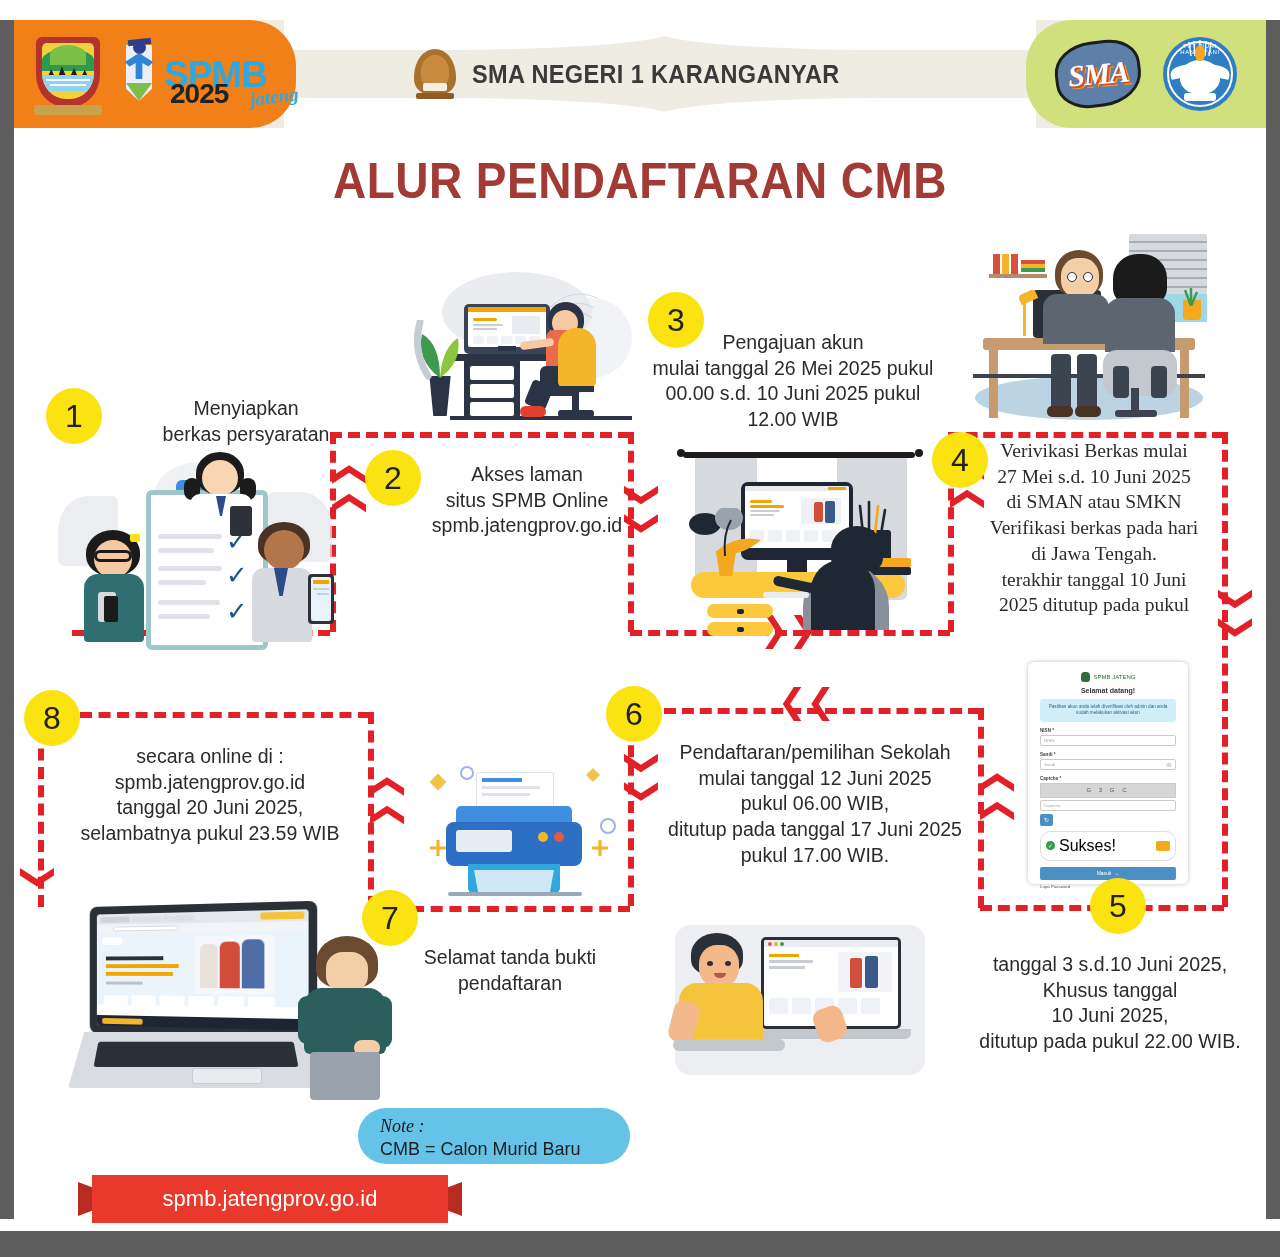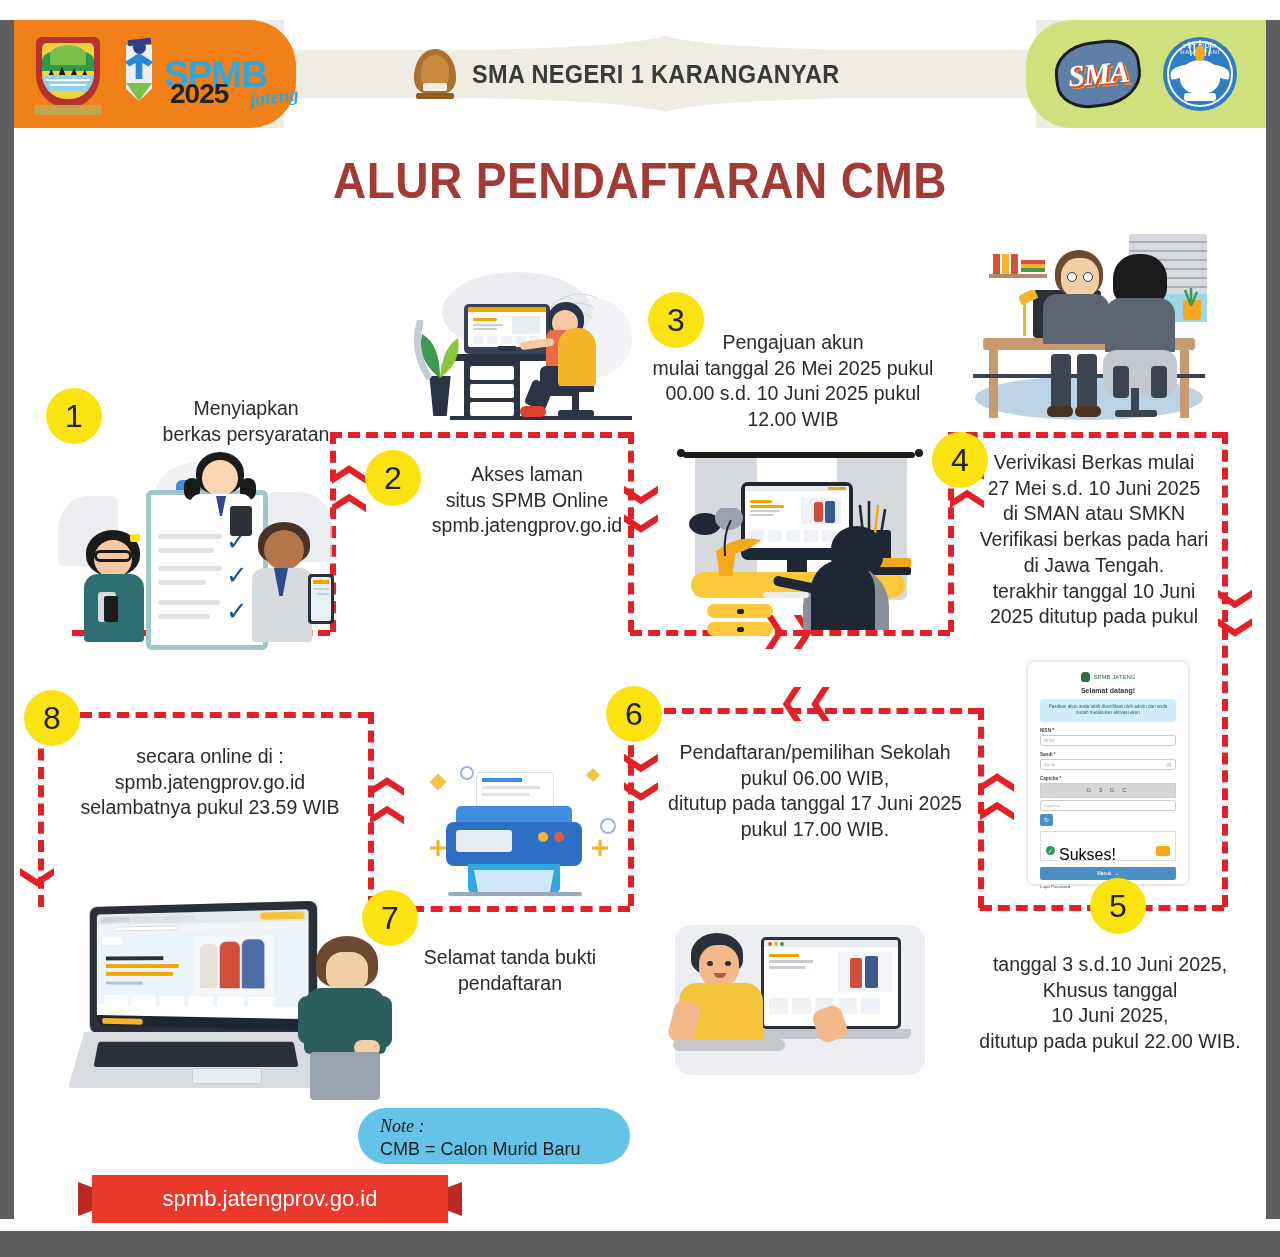--- a/index.html
+++ b/index.html
@@ -170,22 +170,22 @@
   .f-wel{text-align:center;font-size:7px;font-weight:bold;color:#333;margin-top:5px;}
   .f-alert{background:#cfeefa;border-radius:3px;padding:5px 4px;margin-top:5px;font-size:4.6px;
      color:#2b6b86;text-align:center;line-height:1.4;}
   .f-lbl{font-size:4.6px;color:#444;margin-top:6px;font-weight:bold;}
   .f-inp{border:1px solid #ccc;border-radius:2px;height:11px;margin-top:2px;font-size:4.4px;color:#aaa;
      padding:2px 3px;box-sizing:border-box;position:relative;}
   .f-cap{background:#d6d6d6;border:1px solid #ccc;height:13px;margin-top:2px;display:flex;
      align-items:center;justify-content:center;font-size:6px;color:#555;letter-spacing:3px;}
   .f-refresh{width:13px;height:12px;background:#4a90c4;border-radius:2px;margin-top:3px;
      display:flex;align-items:center;justify-content:center;color:#fff;font-size:6px;}
-  .f-recap{border:1px solid #ddd;border-radius:0;height:20px;margin-top:5px;display:flex;
-     gap:4px;padding:14px 5px;box-sizing:border-box;}
+  .f-recap{border:1px solid #ddd;border-radius:10px;height:20px;margin-top:5px;display:flex;
+     align-items:center;gap:4px;padding:14px 5px;box-sizing:border-box;}
   .f-check{width:9px;height:9px;border-radius:50%;background:#2e9a4e;color:#fff;font-size:6px;
      display:flex;align-items:center;justify-content:center;}
   .f-btn{background:#4a90c4;height:13px;border-radius:2px;margin-top:6px;display:flex;
      align-items:center;justify-content:center;color:#fff;font-size:5px;}
   .f-fp{font-size:4.4px;color:#555;margin-top:4px;}
 
   
   .i6{left:412px;top:760px;width:210px;height:140px;}
 
   
@@ -497,21 +497,21 @@
     <div style="position:absolute;right:62px;top:88px;width:52px;height:46px;background:#1e2733;border-radius:50% 50% 30% 30%;"></div>
     <div style="position:absolute;right:56px;top:128px;width:86px;height:64px;background:#8a9099;border-radius:40px 40px 0 0;"></div>
     <div style="position:absolute;right:70px;top:122px;width:64px;height:70px;background:#1e2733;border-radius:30px 30px 0 0;"></div>
     <div style="position:absolute;right:124px;top:142px;width:48px;height:10px;background:#1e2733;border-radius:5px;transform:rotate(12deg);"></div>
     <div style="position:absolute;left:108px;top:154px;width:46px;height:6px;background:#e9ecef;border-radius:3px;"></div>
   </div>
 
   <div class="badge" style="left:932px;top:432px;">
       <span>4</span>
     </div>
-  <div class="stxt" style="left:968px;top:450px;width:252px;">
+  <div class="stxt" style="left:968px;top:438px;width:252px;font-family:Liberation Serif, serif;">
     <div>Verivikasi Berkas mulai</div>
     <div>27 Mei s.d. 10 Juni 2025</div>
     <div>di SMAN atau SMKN</div>
     <div>Verifikasi berkas pada hari</div>
     <div>di Jawa Tengah.</div>
     <div>terakhir tanggal 10 Juni</div>
     <div>2025 ditutup pada pukul</div>
   </div>
 
   <div class="ill i3">
@@ -610,20 +610,21 @@
         <span style="margin-left:3px;">→</span>
     </div>
     <div class="f-fp">Lupa Password</div>
   </div>
 
   <div class="badge" style="left:606px;top:686px;">
       <span>6</span>
     </div>
   <div class="stxt" style="left:650px;top:740px;width:330px;">
     <div>Pendaftaran/pemilihan Sekolah</div>
+    <div>mulai tanggal 12 Juni 2025</div>
     <div>pukul 06.00 WIB,</div>
     <div>ditutup pada tanggal 17 Juni 2025</div>
     <div>pukul 17.00 WIB.</div>
   </div>
 
   <div class="ill i8">
     <div style="position:absolute;left:10px;top:10px;width:250px;height:150px;background:#eceef1;border-radius:16px;"></div>
 
     <div style="position:absolute;left:96px;top:22px;width:140px;height:92px;background:#fff;border:3px solid #2b3038;border-radius:5px;box-sizing:border-box;overflow:hidden;">
       <div style="position:absolute;left:0;top:0;right:0;height:7px;background:#e8ebef;"></div>
@@ -688,20 +689,21 @@
          clip-path:polygon(40% 0,60% 0,60% 40%,100% 40%,100% 60%,60% 60%,60% 100%,40% 100%,40% 60%,0 60%,0 40%,40% 40%);"></div>
     <div style="position:absolute;left:36px;top:132px;width:134px;height:4px;background:#9aa8b8;border-radius:2px;"></div>
   </div>
 
   <div class="badge" style="left:24px;top:690px;">
       <span>8</span>
     </div>
   <div class="stxt" style="left:62px;top:744px;width:296px;">
     <div>secara online di :</div>
     <div>spmb.jatengprov.go.id</div>
+    <div>tanggal 20 Juni 2025,</div>
     <div>selambatnya pukul 23.59 WIB</div>
   </div>
 
   <div class="ill i7">
 
     <div style="position:absolute;left:20px;top:4px;width:232px;height:132px;background:#2b3038;border-radius:8px;
          transform:perspective(500px) rotateY(-12deg);"></div>
     <div style="position:absolute;left:28px;top:12px;width:216px;height:116px;background:#fff;border-radius:4px;overflow:hidden;
          transform:perspective(500px) rotateY(-12deg);">
       <div style="position:absolute;left:0;top:0;right:0;height:11px;background:#e5e8ec;"></div>

